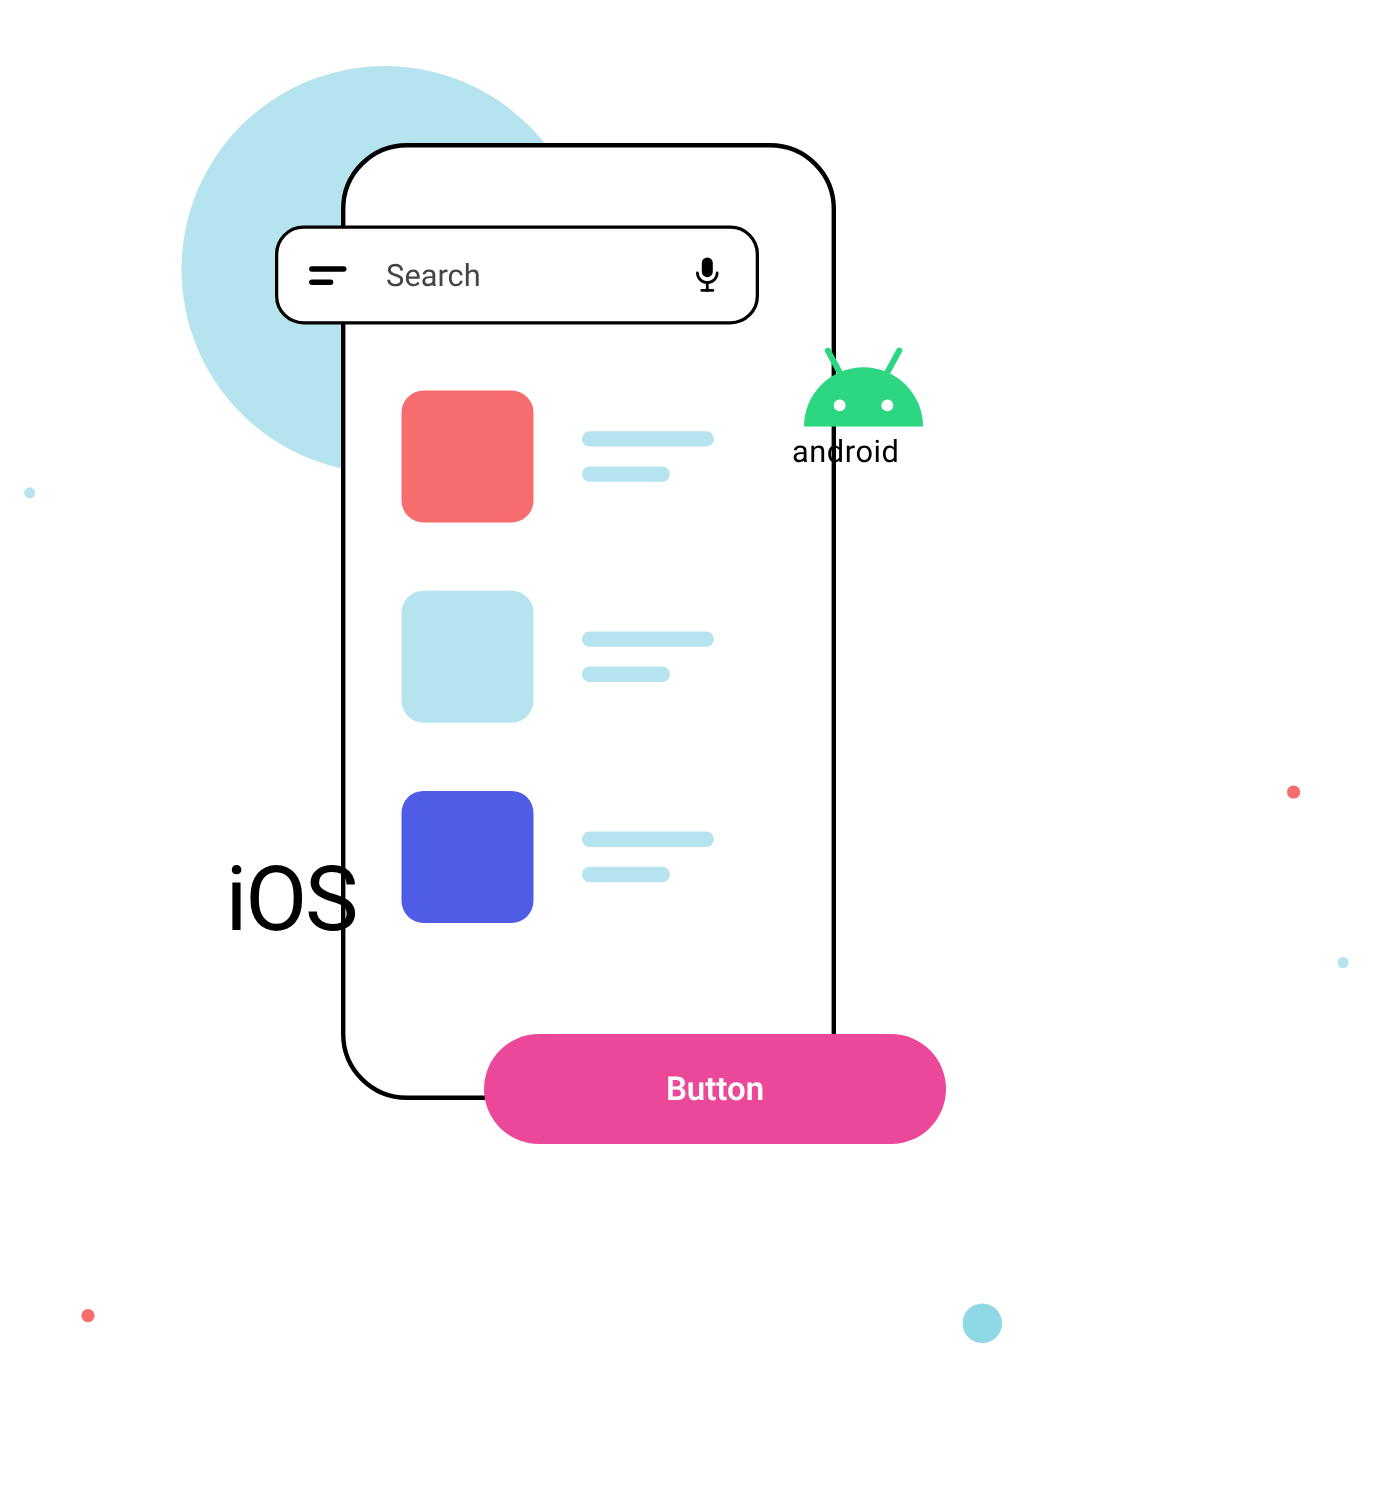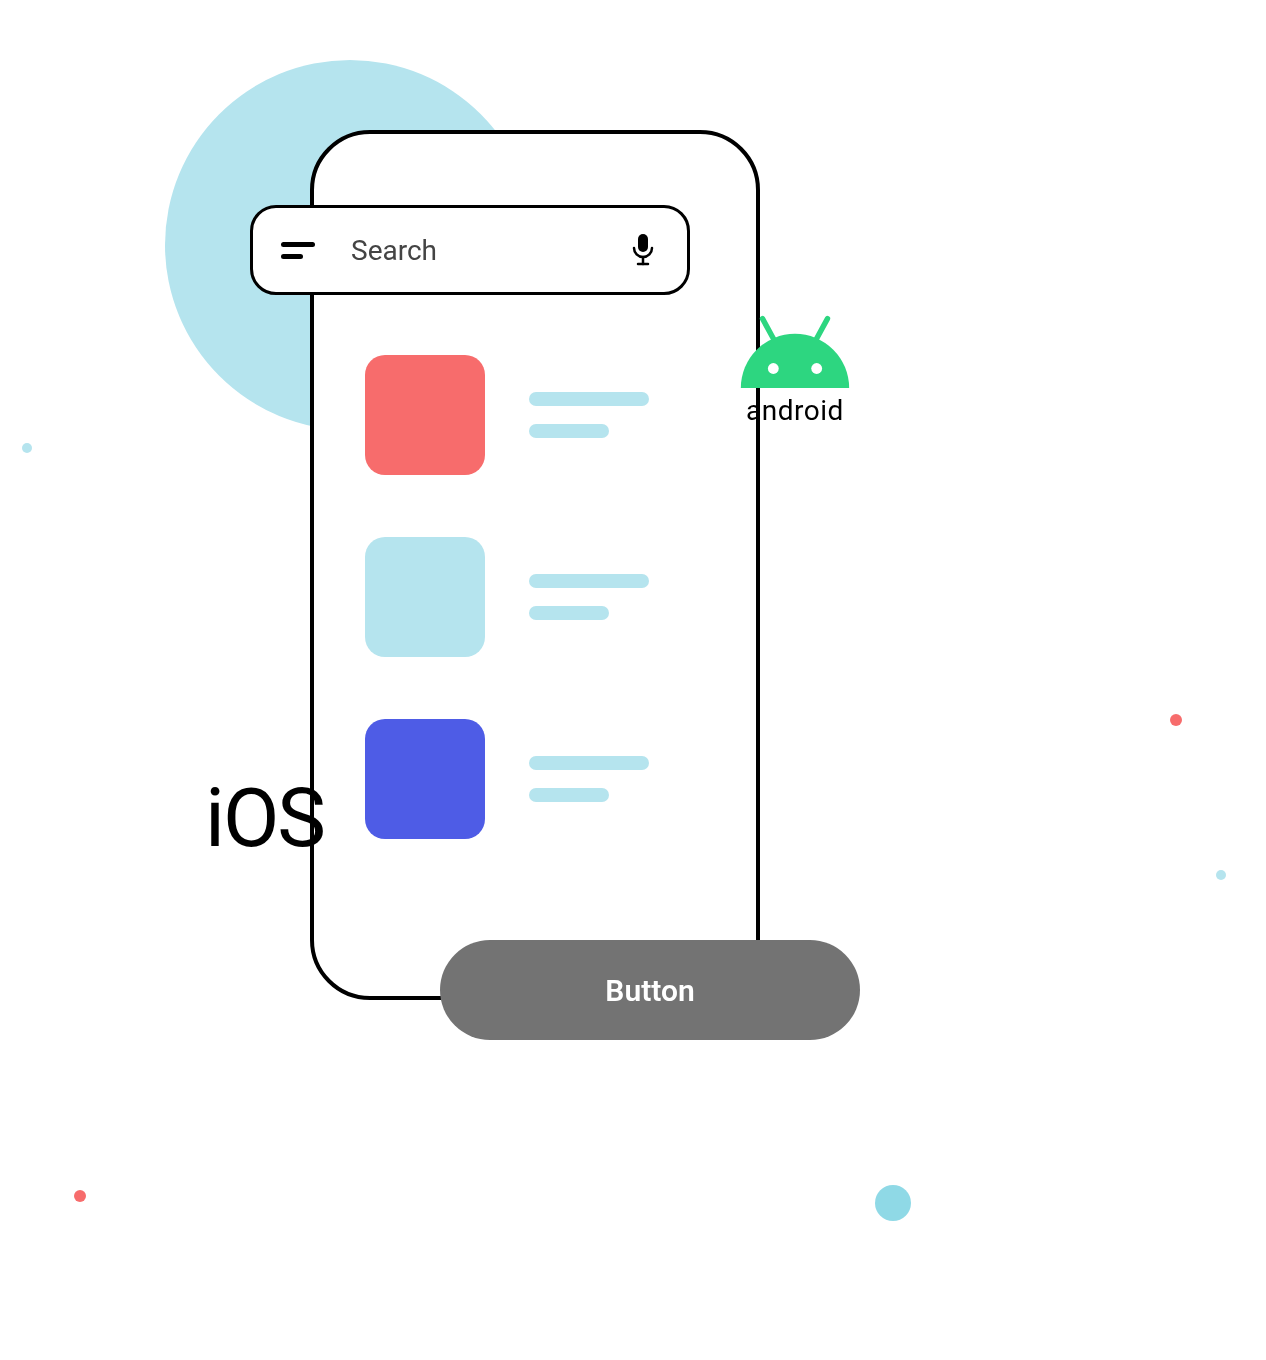--- a/index.html
+++ b/index.html
@@ -13,21 +13,21 @@
   .search-text{margin-left:36px;font-size:28px;color:#444;flex:1;}
   .mic{width:28px;height:40px;margin-right:30px;display:flex;align-items:center;justify-content:center;}
   .list{position:absolute;left:365px;top:355px;display:flex;flex-direction:column;gap:62px;z-index:2;}
   .row{display:flex;align-items:center;gap:44px;}
   .tile{width:120px;height:120px;border-radius:20px;}
   .lines{display:flex;flex-direction:column;gap:18px;}
   .line1{width:120px;height:14px;border-radius:7px;}
   .line2{width:80px;height:14px;border-radius:7px;}
   .cta{position:absolute;left:440px;top:940px;width:420px;height:100px;border-radius:50px;display:flex;align-items:center;justify-content:center;font-size:30px;font-weight:600;color:#fff;z-index:6;cursor:pointer;}
   .ios{position:absolute;left:205px;top:770px;font-size:82px;font-weight:400;letter-spacing:-2px;z-index:4;}
-  .android{position:absolute;left:720px;top:310px;width:150px;display:flex;flex-direction:column;align-items:center;z-index:6;}
+  .android{position:absolute;left:720px;top:310px;width:150px;display:flex;flex-direction:column;align-items:flex-start;z-index:6;}
   .android-text{font-size:28px;font-weight:400;margin-top:6px;letter-spacing:0.5px;}
   .dot{position:absolute;border-radius:50%;}
 </style>
 </head>
 <body>
 
 <div class="stage">
   <div class="bg-circle"></div>
   <div class="phone"></div>
 
@@ -64,21 +64,21 @@
       </div>
       <div class="row">
         <div class="tile" style="background: rgb(78, 92, 230);"></div>
         <div class="lines">
           <div class="line1" style="background: rgb(181, 228, 238);"></div>
           <div class="line2" style="background: rgb(181, 228, 238);"></div>
         </div>
       </div>
     </div>
 
-  <div class="cta" id="cta" style="background: #737373;">
+  <div class="cta" id="cta" style="background: #ec4899;">
     <span>Button</span>
   </div>
 
   <div class="ios">iOS</div>
 
   <div class="android">
     <svg viewBox="0 0 120 72" width="130" height="78">
       <line x1="30" y1="8" x2="42" y2="30" stroke="#2DD680" stroke-width="5" stroke-linecap="round"></line>
       <line x1="90" y1="8" x2="78" y2="30" stroke="#2DD680" stroke-width="5" stroke-linecap="round"></line>
       <path d="M10 72 A50 50 0 0 1 110 72 Z" fill="#2DD680"></path>

